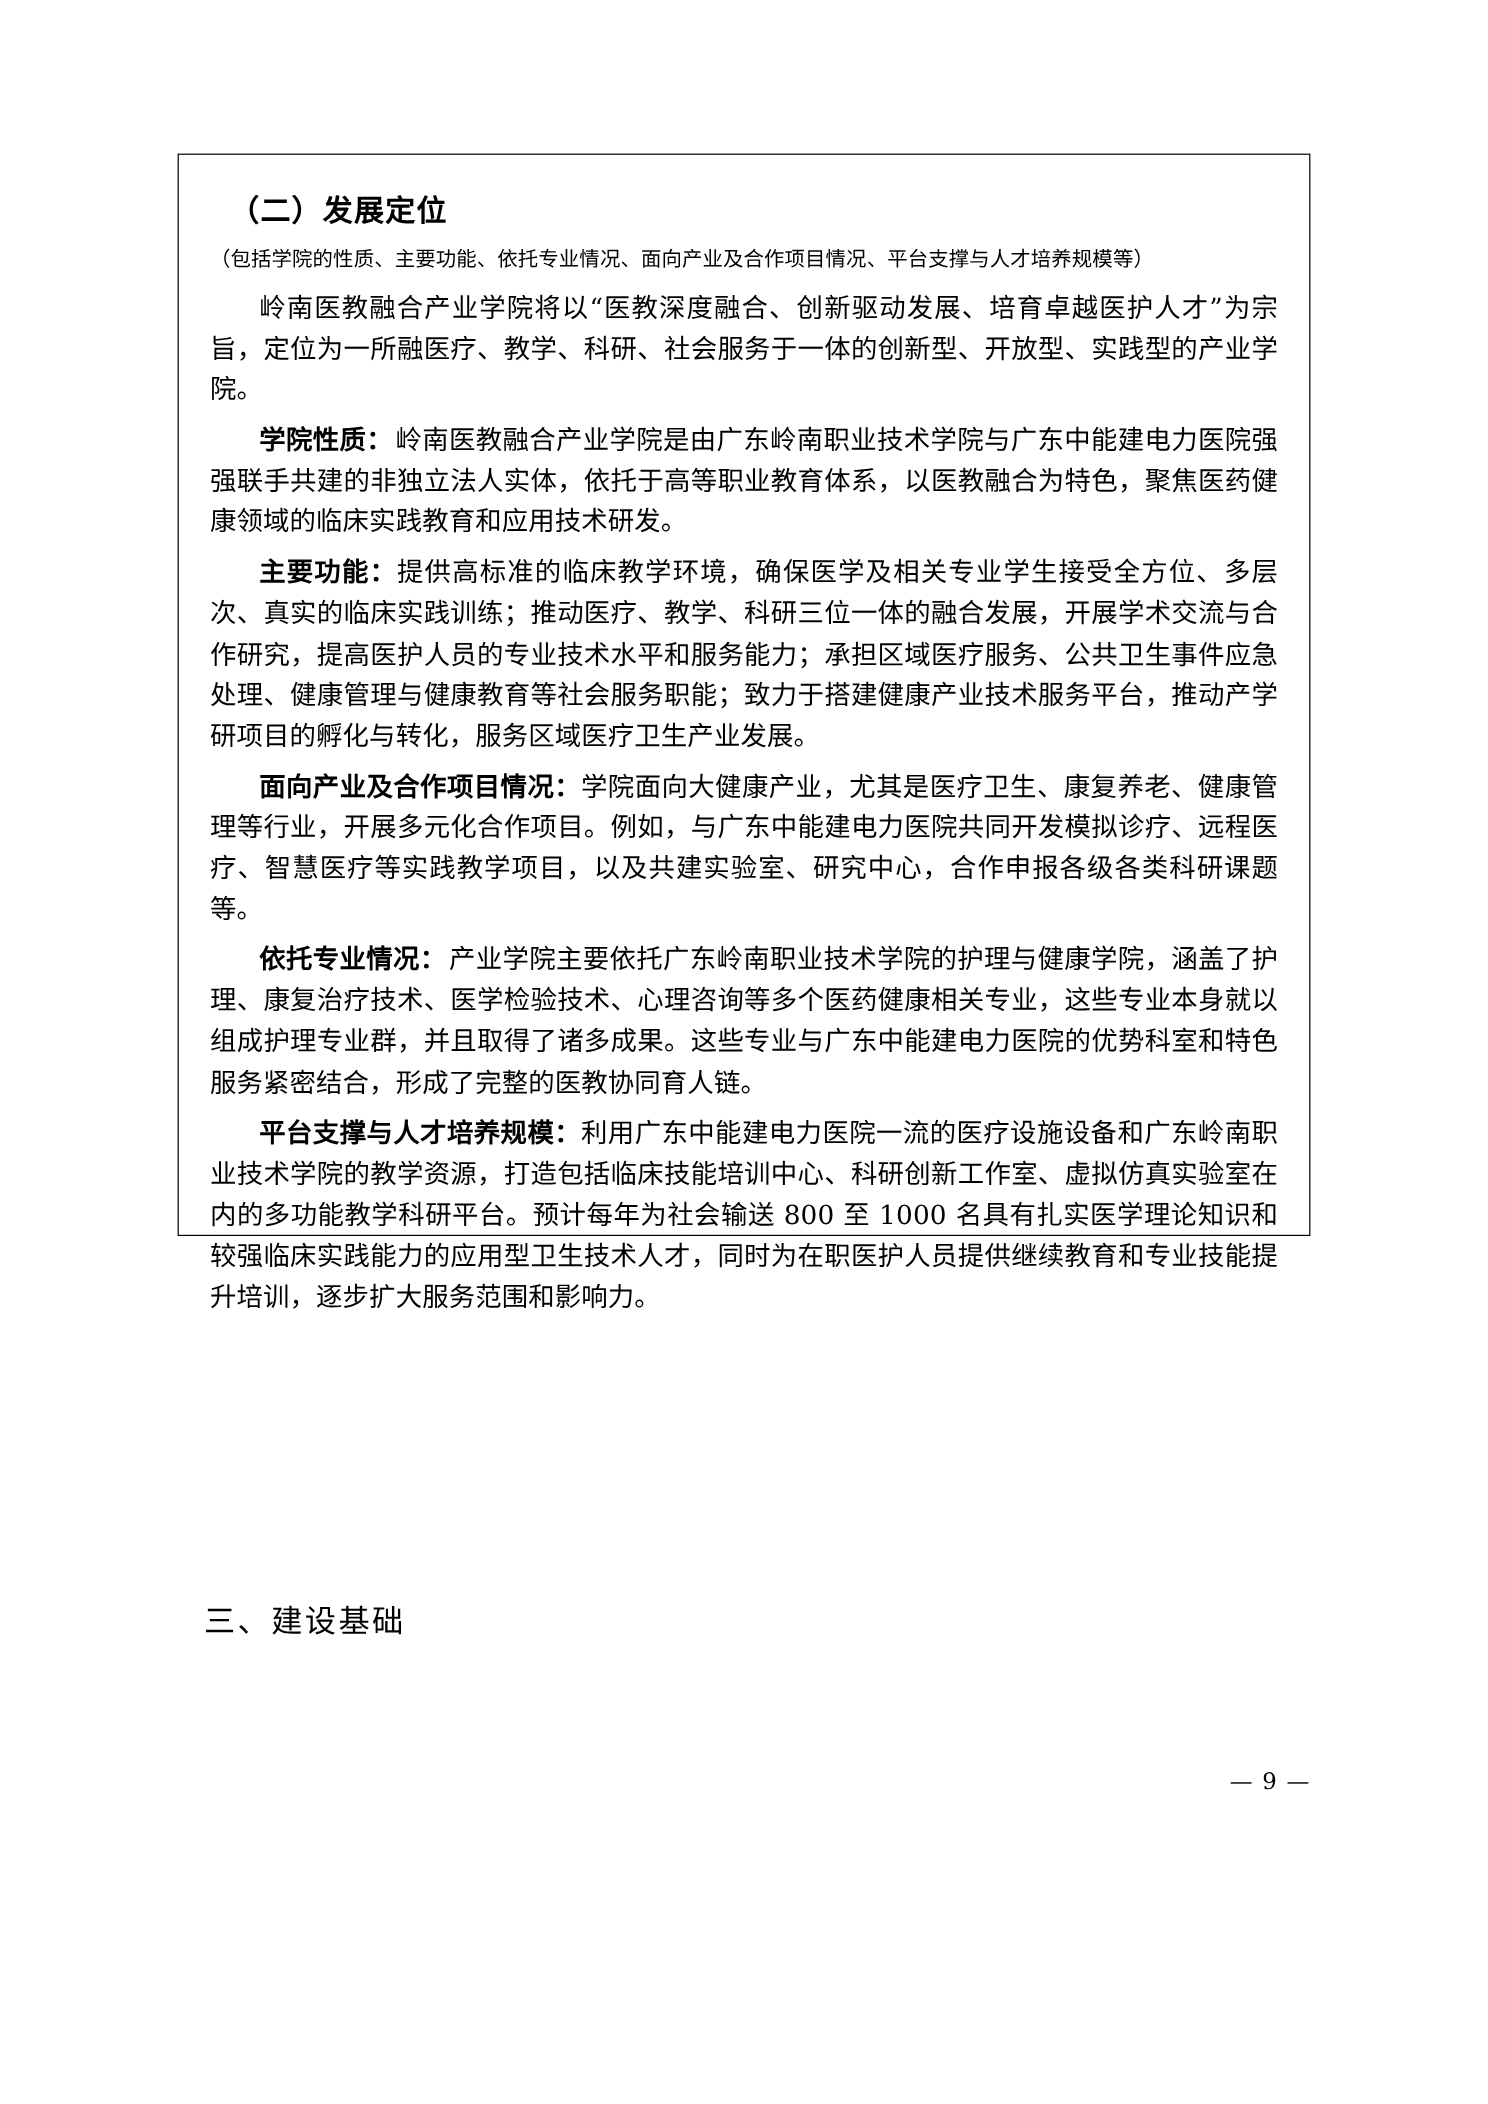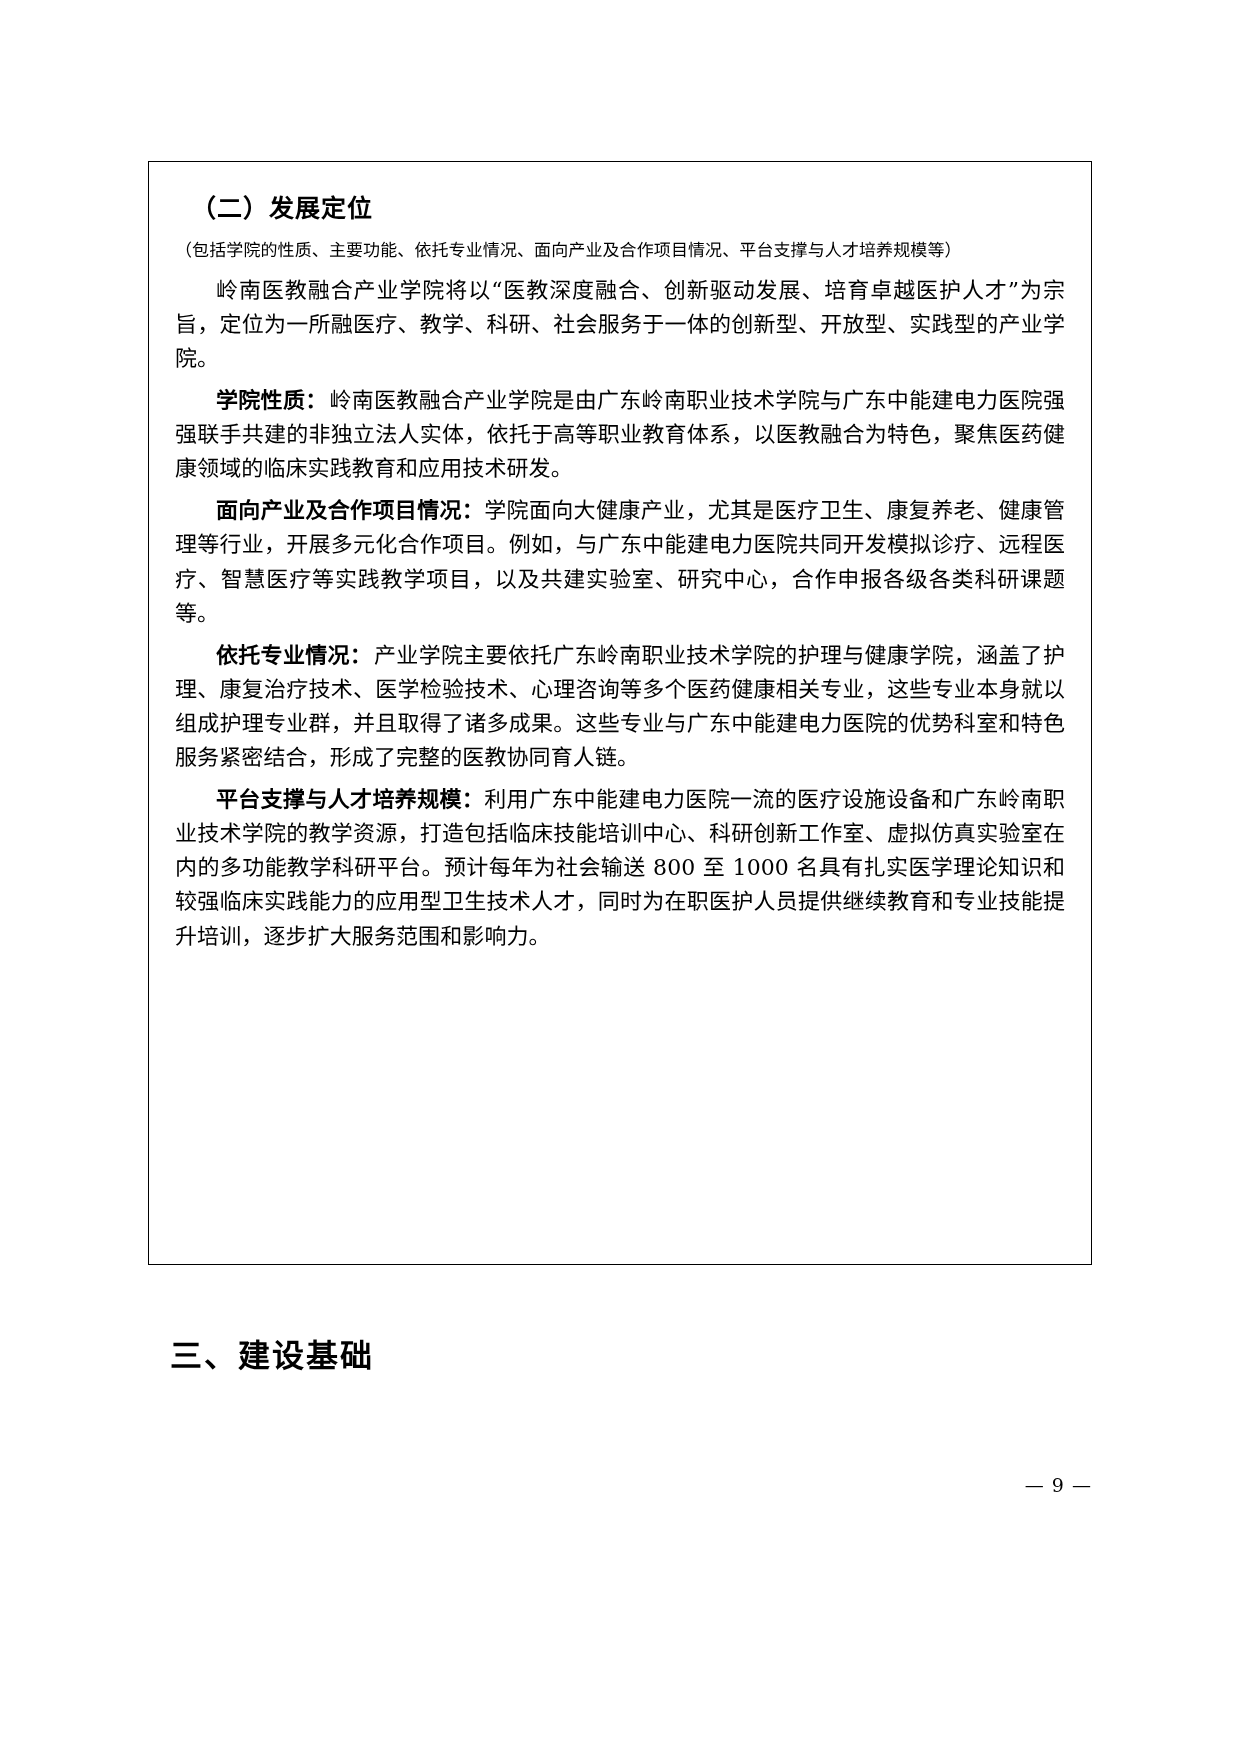--- a/index.html
+++ b/index.html
@@ -20,24 +20,23 @@
     top: 0;
     width: 1240px;
     height: 1753px;
     overflow: hidden;
   }
   .doc-box {
     position: absolute;
     left: 148px;
     top: 128px;
     width: 944px;
-    height: 1104px;
+    height: 902px;
     border: 1.5px solid #000000;
     box-sizing: border-box;
-    margin-top: 33px;
   }
   .inner {
     padding: 18px 26px 0 26px;
   }
   .section-title {
     font-size: 25px;
     font-weight: bold;
     letter-spacing: 1px;
     margin: 8px 0 14px 16px;
     font-family: "DejaVu Serif", "Liberation Serif", serif;
@@ -64,22 +63,22 @@
     font-weight: bold;
   }
   .lead-sp {
     font-weight: bold;
     margin-right: 2px;
   }
   .bottom-heading {
     position: absolute;
     left: 170px;
     top: 1330px;
-    font-size: 32px;
-    font-weight: bold;
+    font-size: 26px;
+    font-weight: normal;
     letter-spacing: 2px;
   }
   .page-number {
     position: absolute;
     right: 148px;
     top: 1474px;
     font-size: 19px;
     letter-spacing: 1px;
   }
 </style>
@@ -94,20 +93,23 @@
       <div class="section-title">（二）发展定位</div>
 
       <div class="note">（包括学院的性质、主要功能、依托专业情况、面向产业及合作项目情况、平台支撑与人才培养规模等）</div>
 
       <div class="para indent">岭南医教融合产业学院将以“医教深度融合、创新驱动发展、培育卓越医护人才”为宗旨，定位为一所融医疗、教学、科研、社会服务于一体的创新型、开放型、实践型的产业学院。</div>
 
       <div class="para indent">
         <span class="lead-sp">学院性质：</span><span>岭南医教融合产业学院是由广东岭南职业技术学院与广东中能建电力医院强强联手共建的非独立法人实体，依托于高等职业教育体系，以医教融合为特色，聚焦医药健康领域的临床实践教育和应用技术研发。</span>
       </div>
 
+      <div class="para indent">
+        <span class="lead">主要功能：</span><span>提供高标准的临床教学环境，确保医学及相关专业学生接受全方位、多层次、真实的临床实践训练；推动医疗、教学、科研三位一体的融合发展，开展学术交流与合作研究，提高医护人员的专业技术水平和服务能力；承担区域医疗服务、公共卫生事件应急处理、健康管理与健康教育等社会服务职能；致力于搭建健康产业技术服务平台，推动产学研项目的孵化与转化，服务区域医疗卫生产业发展。</span>
+      </div>
 
       <div class="para indent">
         <span class="lead">面向产业及合作项目情况：</span><span>学院面向大健康产业，尤其是医疗卫生、康复养老、健康管理等行业，开展多元化合作项目。例如，与广东中能建电力医院共同开发模拟诊疗、远程医疗、智慧医疗等实践教学项目，以及共建实验室、研究中心，合作申报各级各类科研课题等。</span>
       </div>
 
       <div class="para indent">
         <span class="lead-sp">依托专业情况：</span><span>产业学院主要依托广东岭南职业技术学院的护理与健康学院，涵盖了护理、康复治疗技术、医学检验技术、心理咨询等多个医药健康相关专业，这些专业本身就以组成护理专业群，并且取得了诸多成果。这些专业与广东中能建电力医院的优势科室和特色服务紧密结合，形成了完整的医教协同育人链。</span>
       </div>
 
       <div class="para indent">

